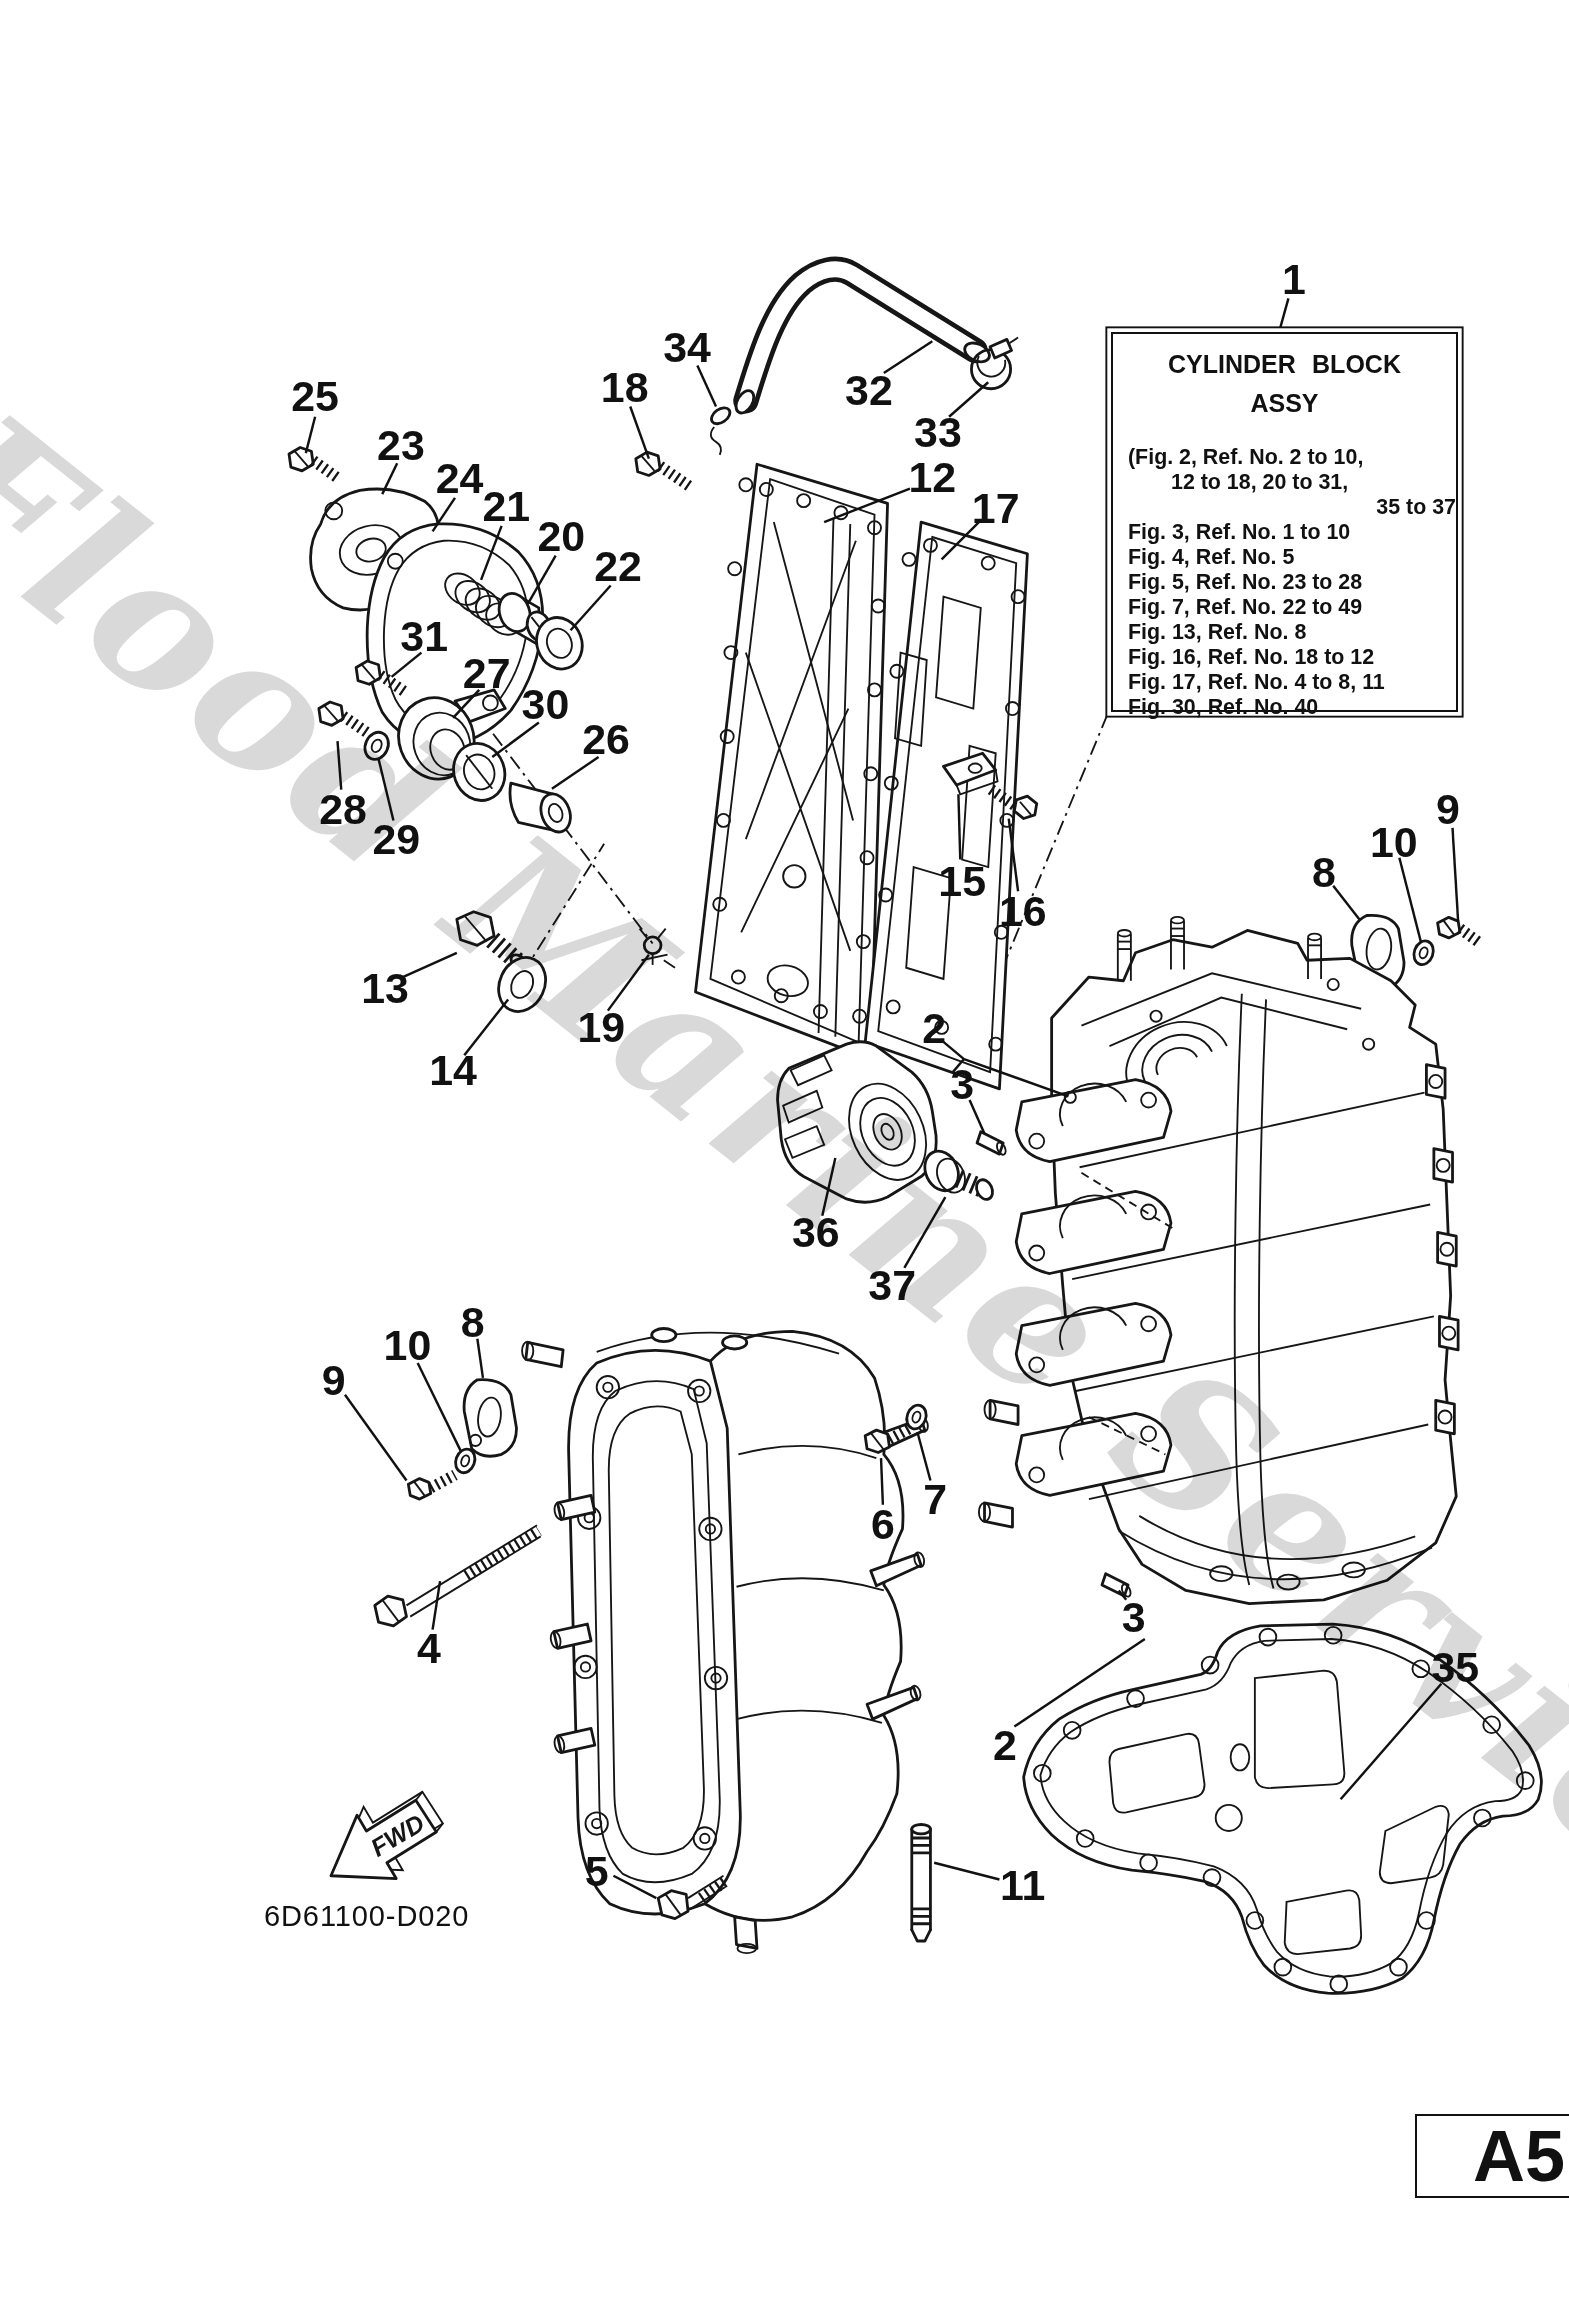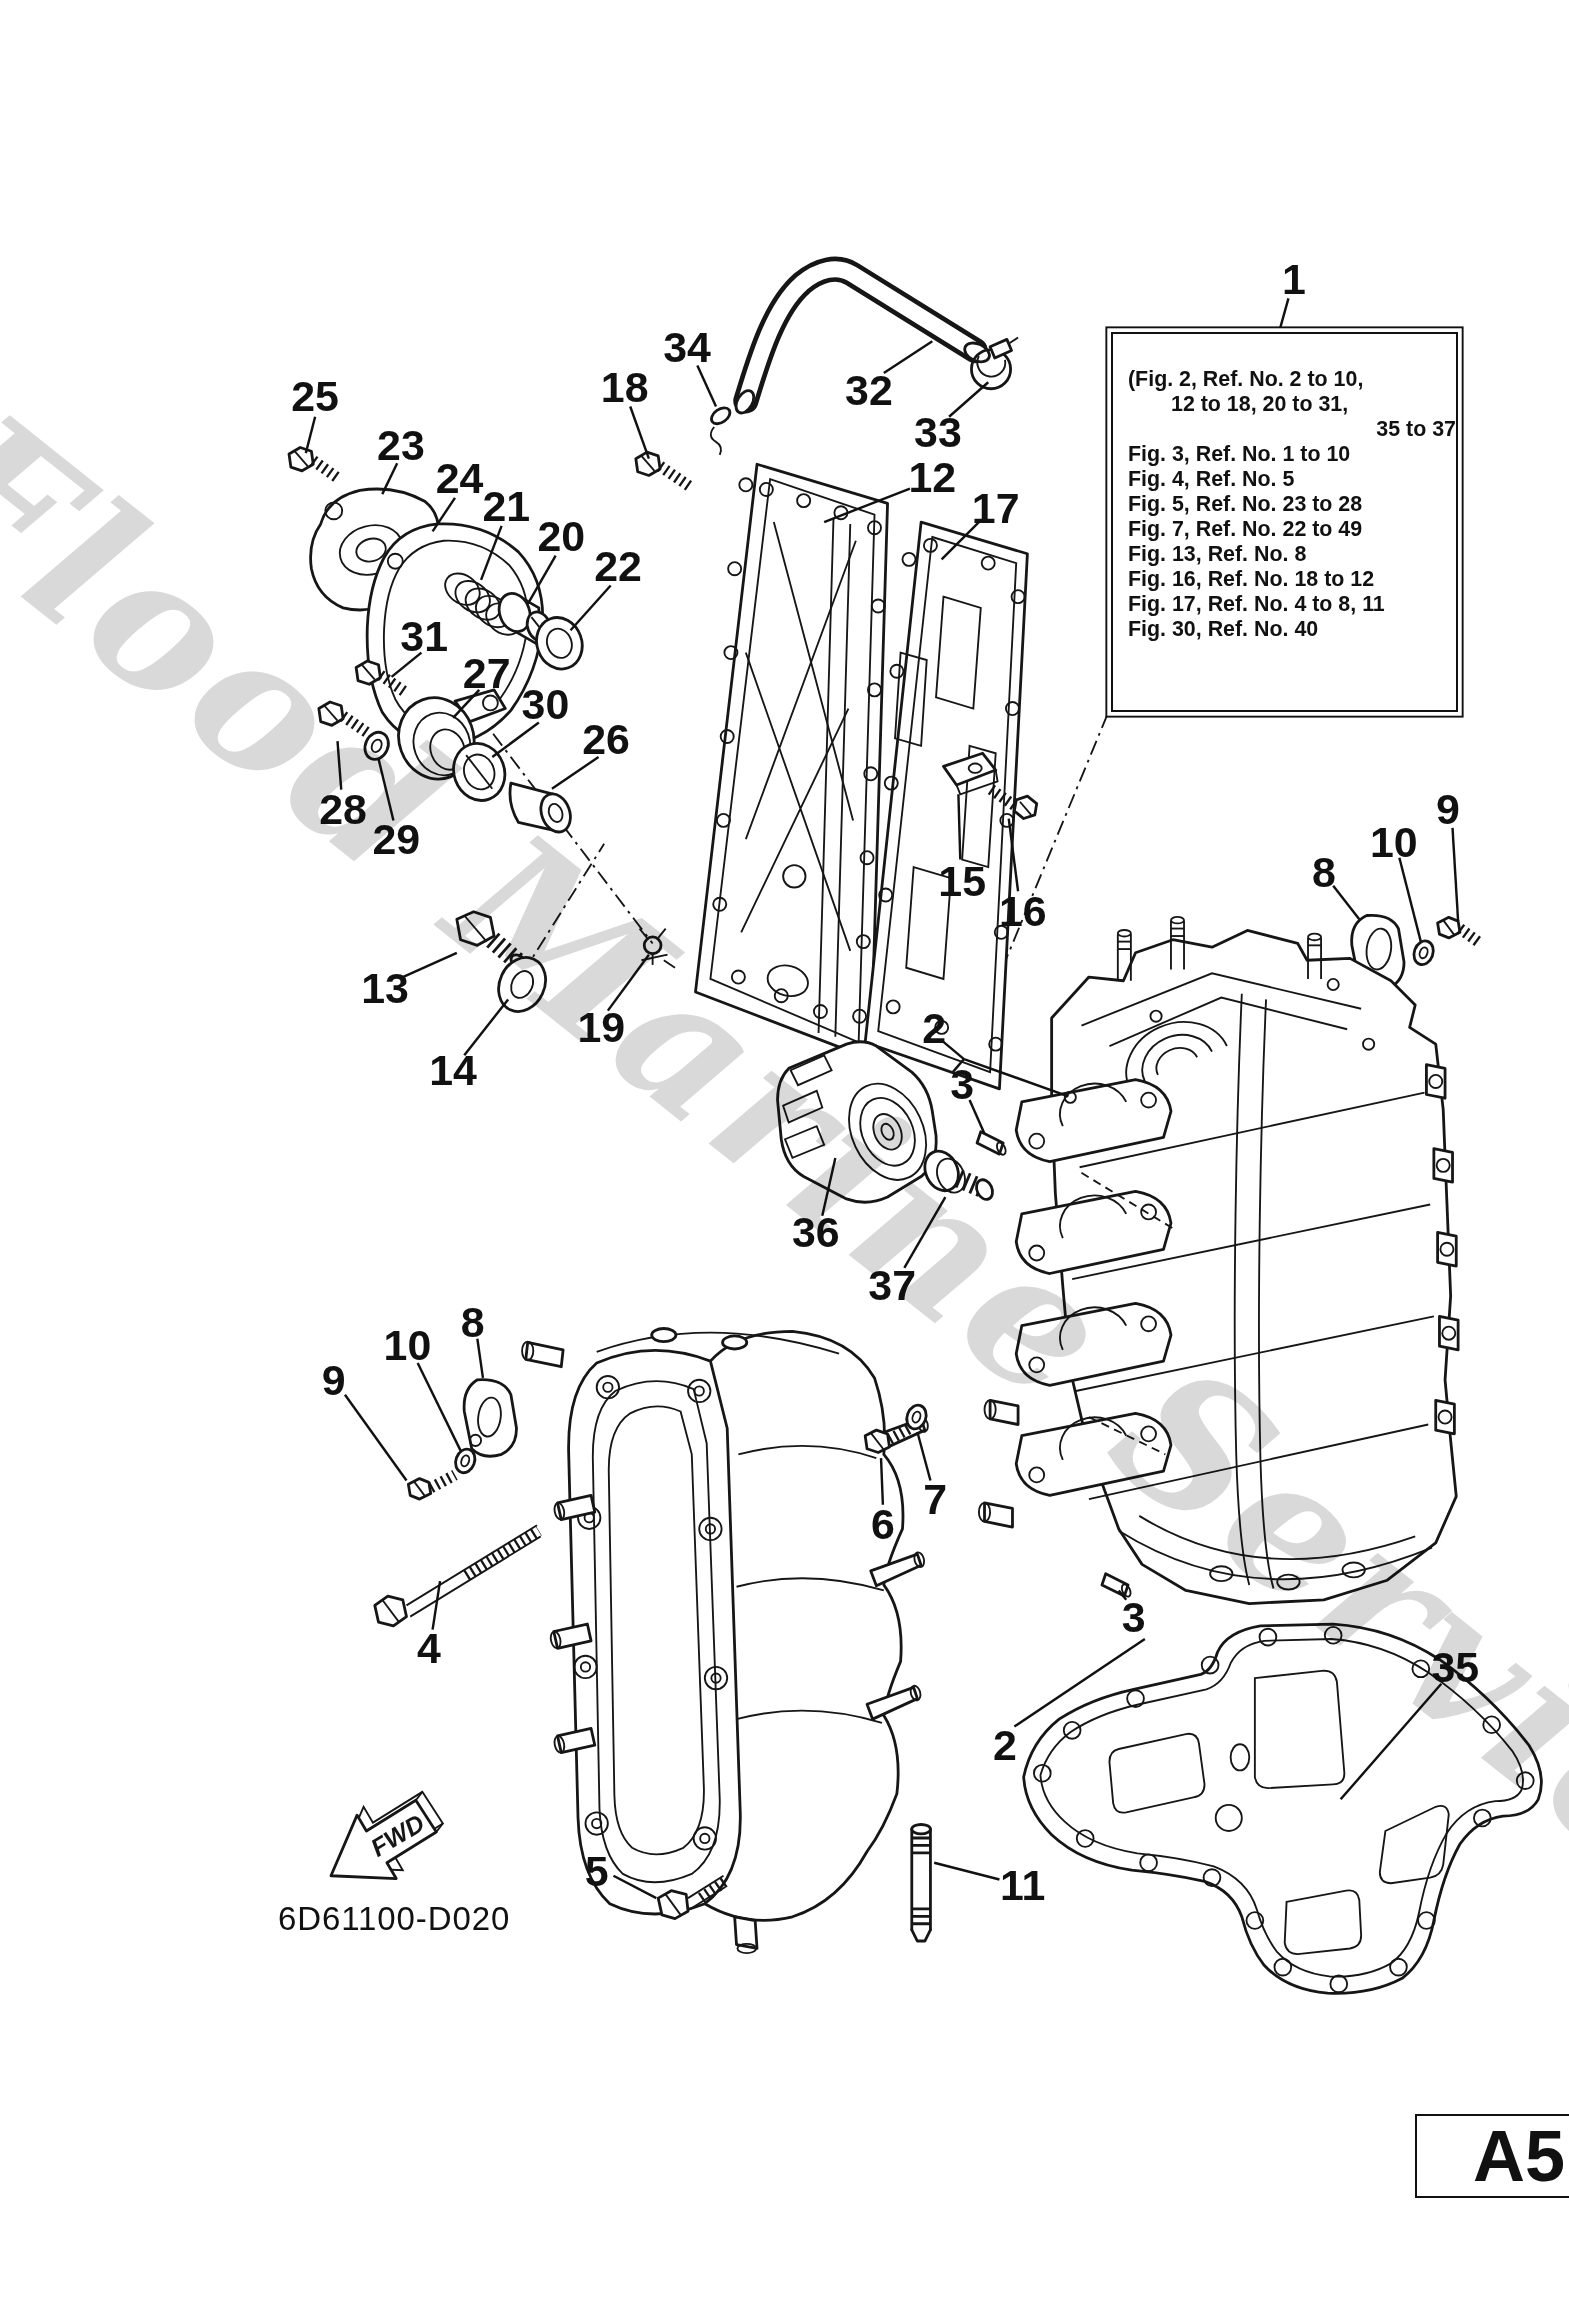--- a/index.html
+++ b/index.html
@@ -27,21 +27,21 @@
         font-size:27px;fill:#161616;}
   .info-box{position:absolute;left:1111px;top:332px;width:347px;height:380px;background:#fff;
         border:2.8px solid #111;box-shadow:0 0 0 3.7px #fff,0 0 0 5.6px #111;z-index:4;
         box-sizing:border-box;padding-top:11.2px;}
   .info-title{text-align:center;font-weight:bold;font-size:25px;line-height:39px;color:#111;
         word-spacing:9.3px;}
   .info-lines{margin-top:22px;font-weight:bold;font-size:21.4px;line-height:25px;color:#111;
         padding-left:15px;white-space:nowrap;}
   .ind1{padding-left:43px;}
   .ind2{padding-left:104px;text-align:right;}
-  .drawing-code{position:absolute;left:278px;top:1900px;font-size:33px;color:#111;z-index:4;
+  .drawing-code{position:absolute;left:264px;top:1900px;font-size:29px;color:#111;z-index:4;
         letter-spacing:0.9px;}
   .page-label{position:absolute;left:1415px;top:2114px;width:196px;height:84px;border:2.8px solid #111;
         box-sizing:border-box;z-index:4;font-weight:bold;font-size:72px;color:#111;
         display:flex;align-items:center;padding-left:56px;background:#fff;}
 </style>
 </head>
 <body>
 
 <div class="stage">
 
@@ -571,20 +571,24 @@
         <text x="1097" y="2038">11</text>
         <text x="1078" y="1888">2</text>
         <text x="1216" y="1751">3</text>
         <text x="1561" y="1804">35</text>
       </g>
   </svg>
 
   <div class="watermark">Flood Marine Services</div>
 
   <div class="info-box">
+    <div class="info-title">
+        <div>CYLINDER BLOCK</div>
+        <div>ASSY</div>
+      </div>
     <div class="info-lines">
         <div class="ind0">(Fig. 2, Ref. No. 2 to 10,</div>
         <div class="ind1">12 to 18, 20 to 31,</div>
         <div class="ind2">35 to 37</div>
         <div class="ind0">Fig. 3, Ref. No. 1 to 10</div>
         <div class="ind0">Fig. 4, Ref. No. 5</div>
         <div class="ind0">Fig. 5, Ref. No. 23 to 28</div>
         <div class="ind0">Fig. 7, Ref. No. 22 to 49</div>
         <div class="ind0">Fig. 13, Ref. No. 8</div>
         <div class="ind0">Fig. 16, Ref. No. 18 to 12</div>

